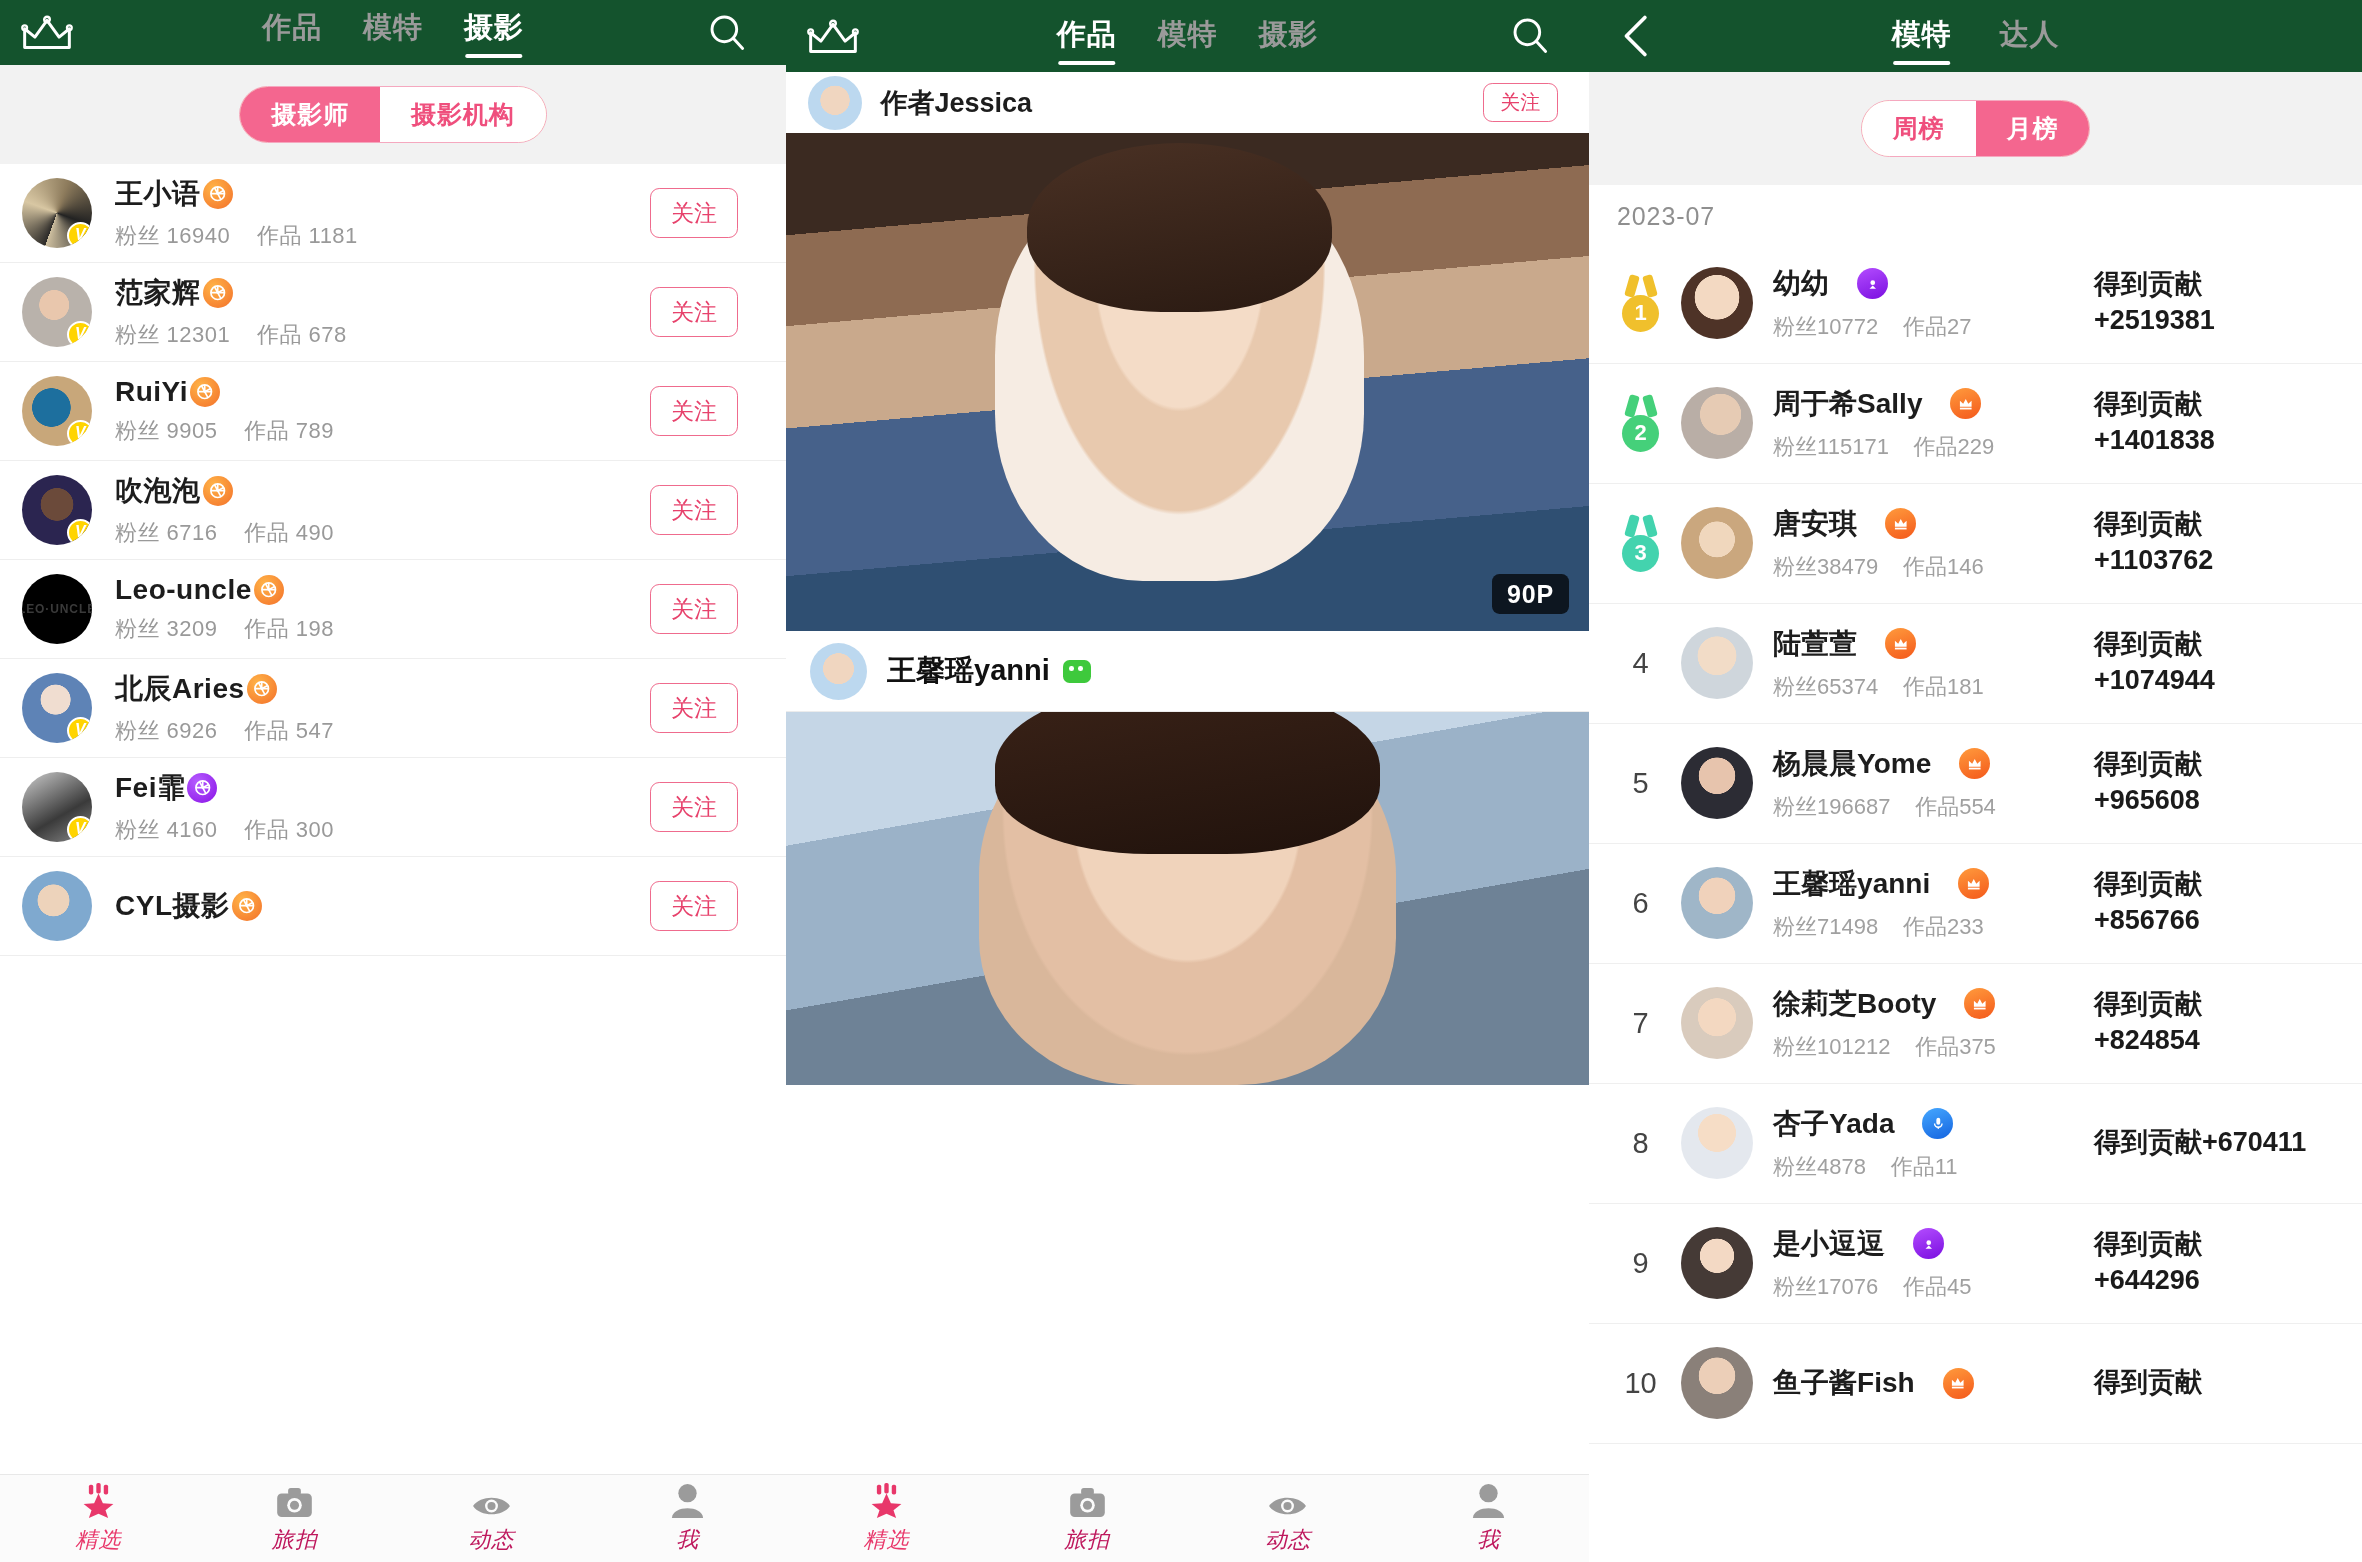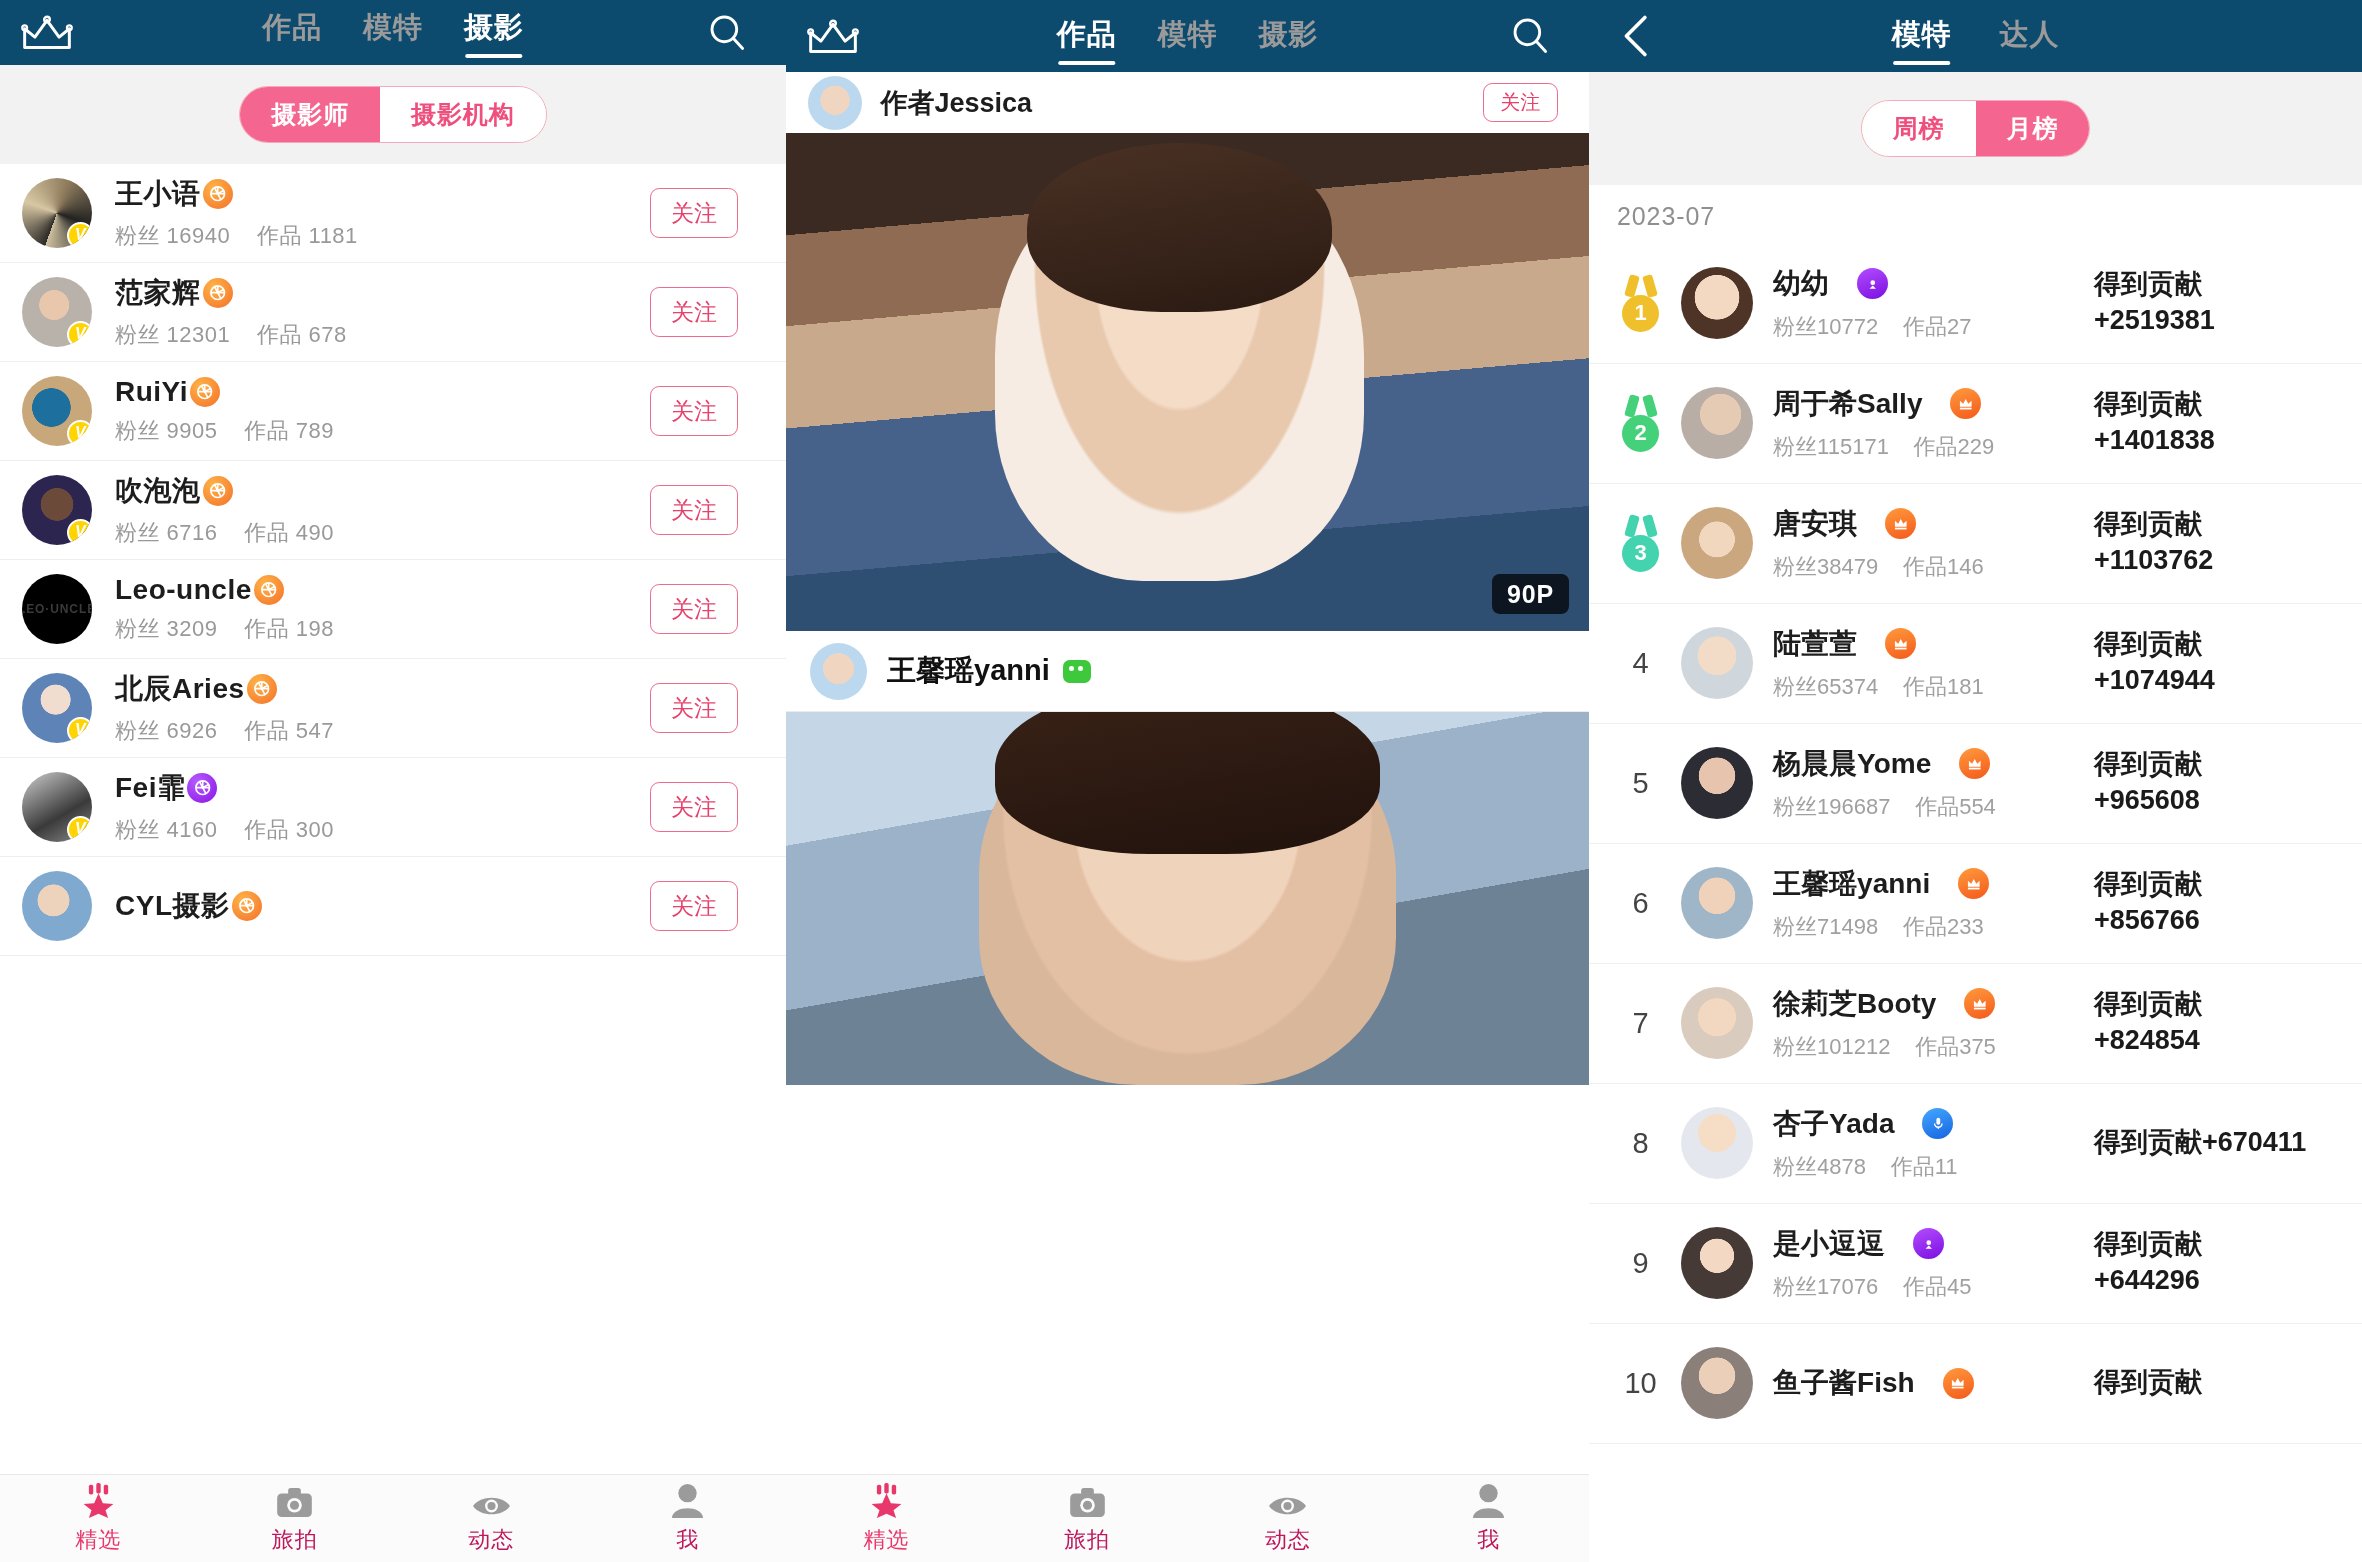--- a/index.html
+++ b/index.html
@@ -7,21 +7,21 @@
               font-family:"Liberation Sans","DejaVu Sans",sans-serif; }
   .screen { position:relative; width:2363px; height:1563px; display:flex; }
 
   
   .panel { position:relative; height:1563px; background:#fff; overflow:hidden; flex:none; }
   .p1 { width:786px; }
   .p2 { width:803px; }
   .p3 { width:773px; }
 
   
-  .topbar { position:relative; height:65px; background:#0c4a6e; display:flex;
+  .topbar { position:relative; height:65px; background:#14532d; display:flex;
             align-items:center; }
   .topbar.h2 { height:72px; }
   .crown { width:54px; height:41px; margin-left:20px; flex:none; }
   .navtabs { display:flex; align-items:flex-end; gap:41px; position:absolute;
              left:50%; transform:translateX(-50%); bottom:7.4px; }
   .navtab { color:#9a9a9a; font-size:29px; font-weight:700; padding-bottom:10px;
             position:relative; white-space:nowrap; letter-spacing:0.9px;}
   .navtab.active { color:#fff; }
   .navtab.active::after { content:""; position:absolute; left:1.8px; right:1.8px;
             bottom:0; height:3.7px; background:#fff; border-radius:1.8px; }
@@ -83,21 +83,21 @@
             background:#3ec93c; position:relative; }
   .wechat::before,.wechat::after{content:"";position:absolute;width:4.6px;height:4.6px;
             border-radius:50%;background:#fff;top:6.5px;}
   .wechat::before{left:6.5px;} .wechat::after{left:15.7px;}
 
   
   .tabbar { position:absolute; left:0; right:0; bottom:0; height:89px;
             background:#fbfbfb; border-top:0.9px solid #e8e8e8; display:flex;
             align-items:center; }
   .tabitem { flex:1; display:flex; flex-direction:column; align-items:center;
-             justify-content:flex-start; gap:6.5px; }
+             justify-content:flex-start; gap:6.5px;font-style:italic; }
   .tabitem .lbl { font-size:22px; color:#be185d; letter-spacing:0.9px; }
   .tabitem.active .lbl { color:#e8376a; }
   .ticon { height:35px; display:flex; align-items:flex-end; }
 
   
   .datelbl { font-size:25px; color:#8f8f8f; padding:16.6px 0 13px 28px;
              background:#fff; letter-spacing:0.9px; }
   .rrow { display:flex; align-items:center; height:120px; padding:0 0 0 16.6px;
           border-bottom:0.9px solid #efefef; background:#fff; }
   .rankcell { width:70px; display:flex; align-items:center; justify-content:center;

